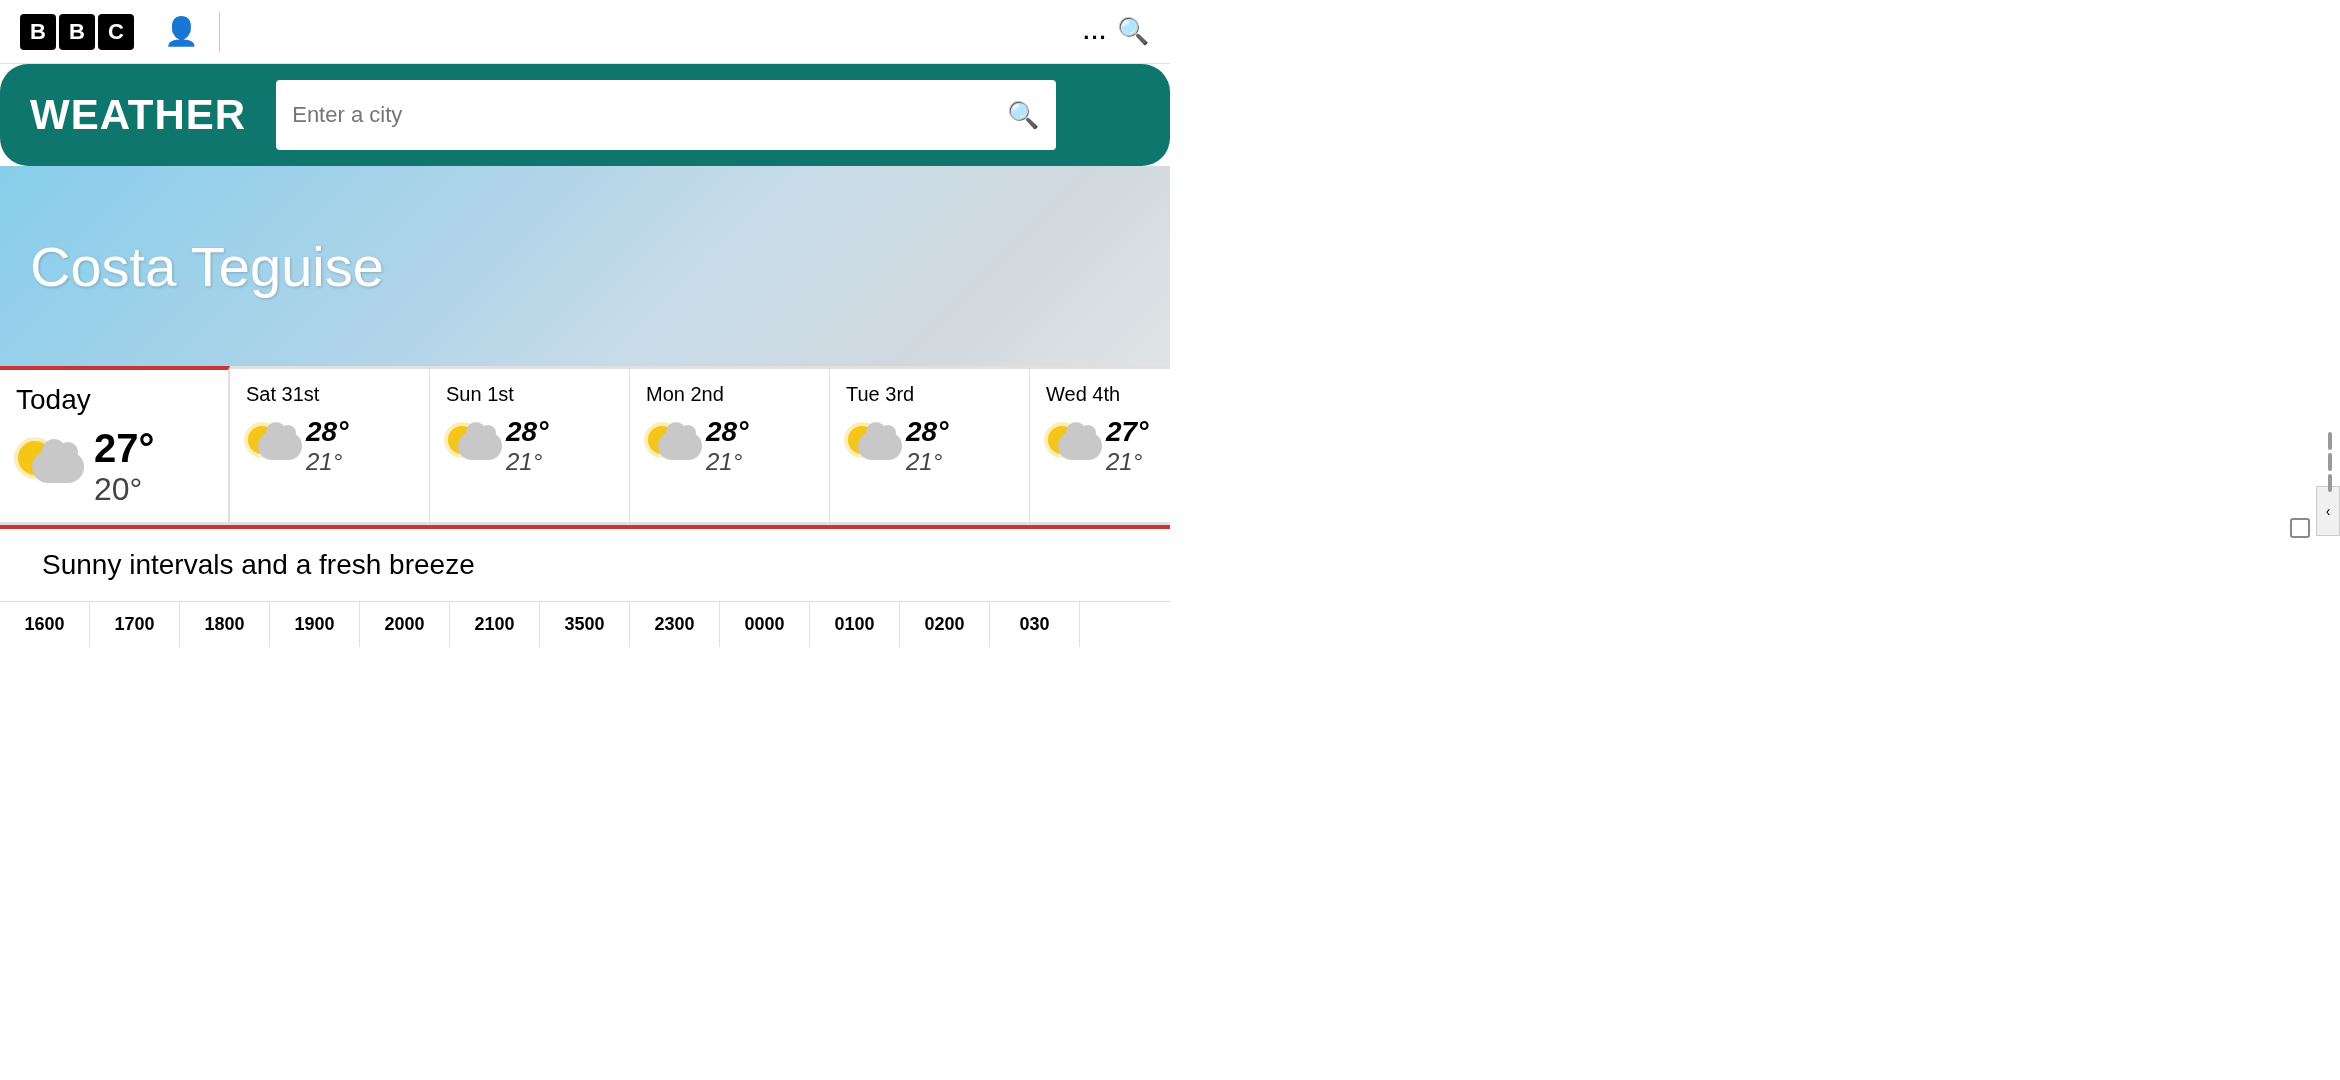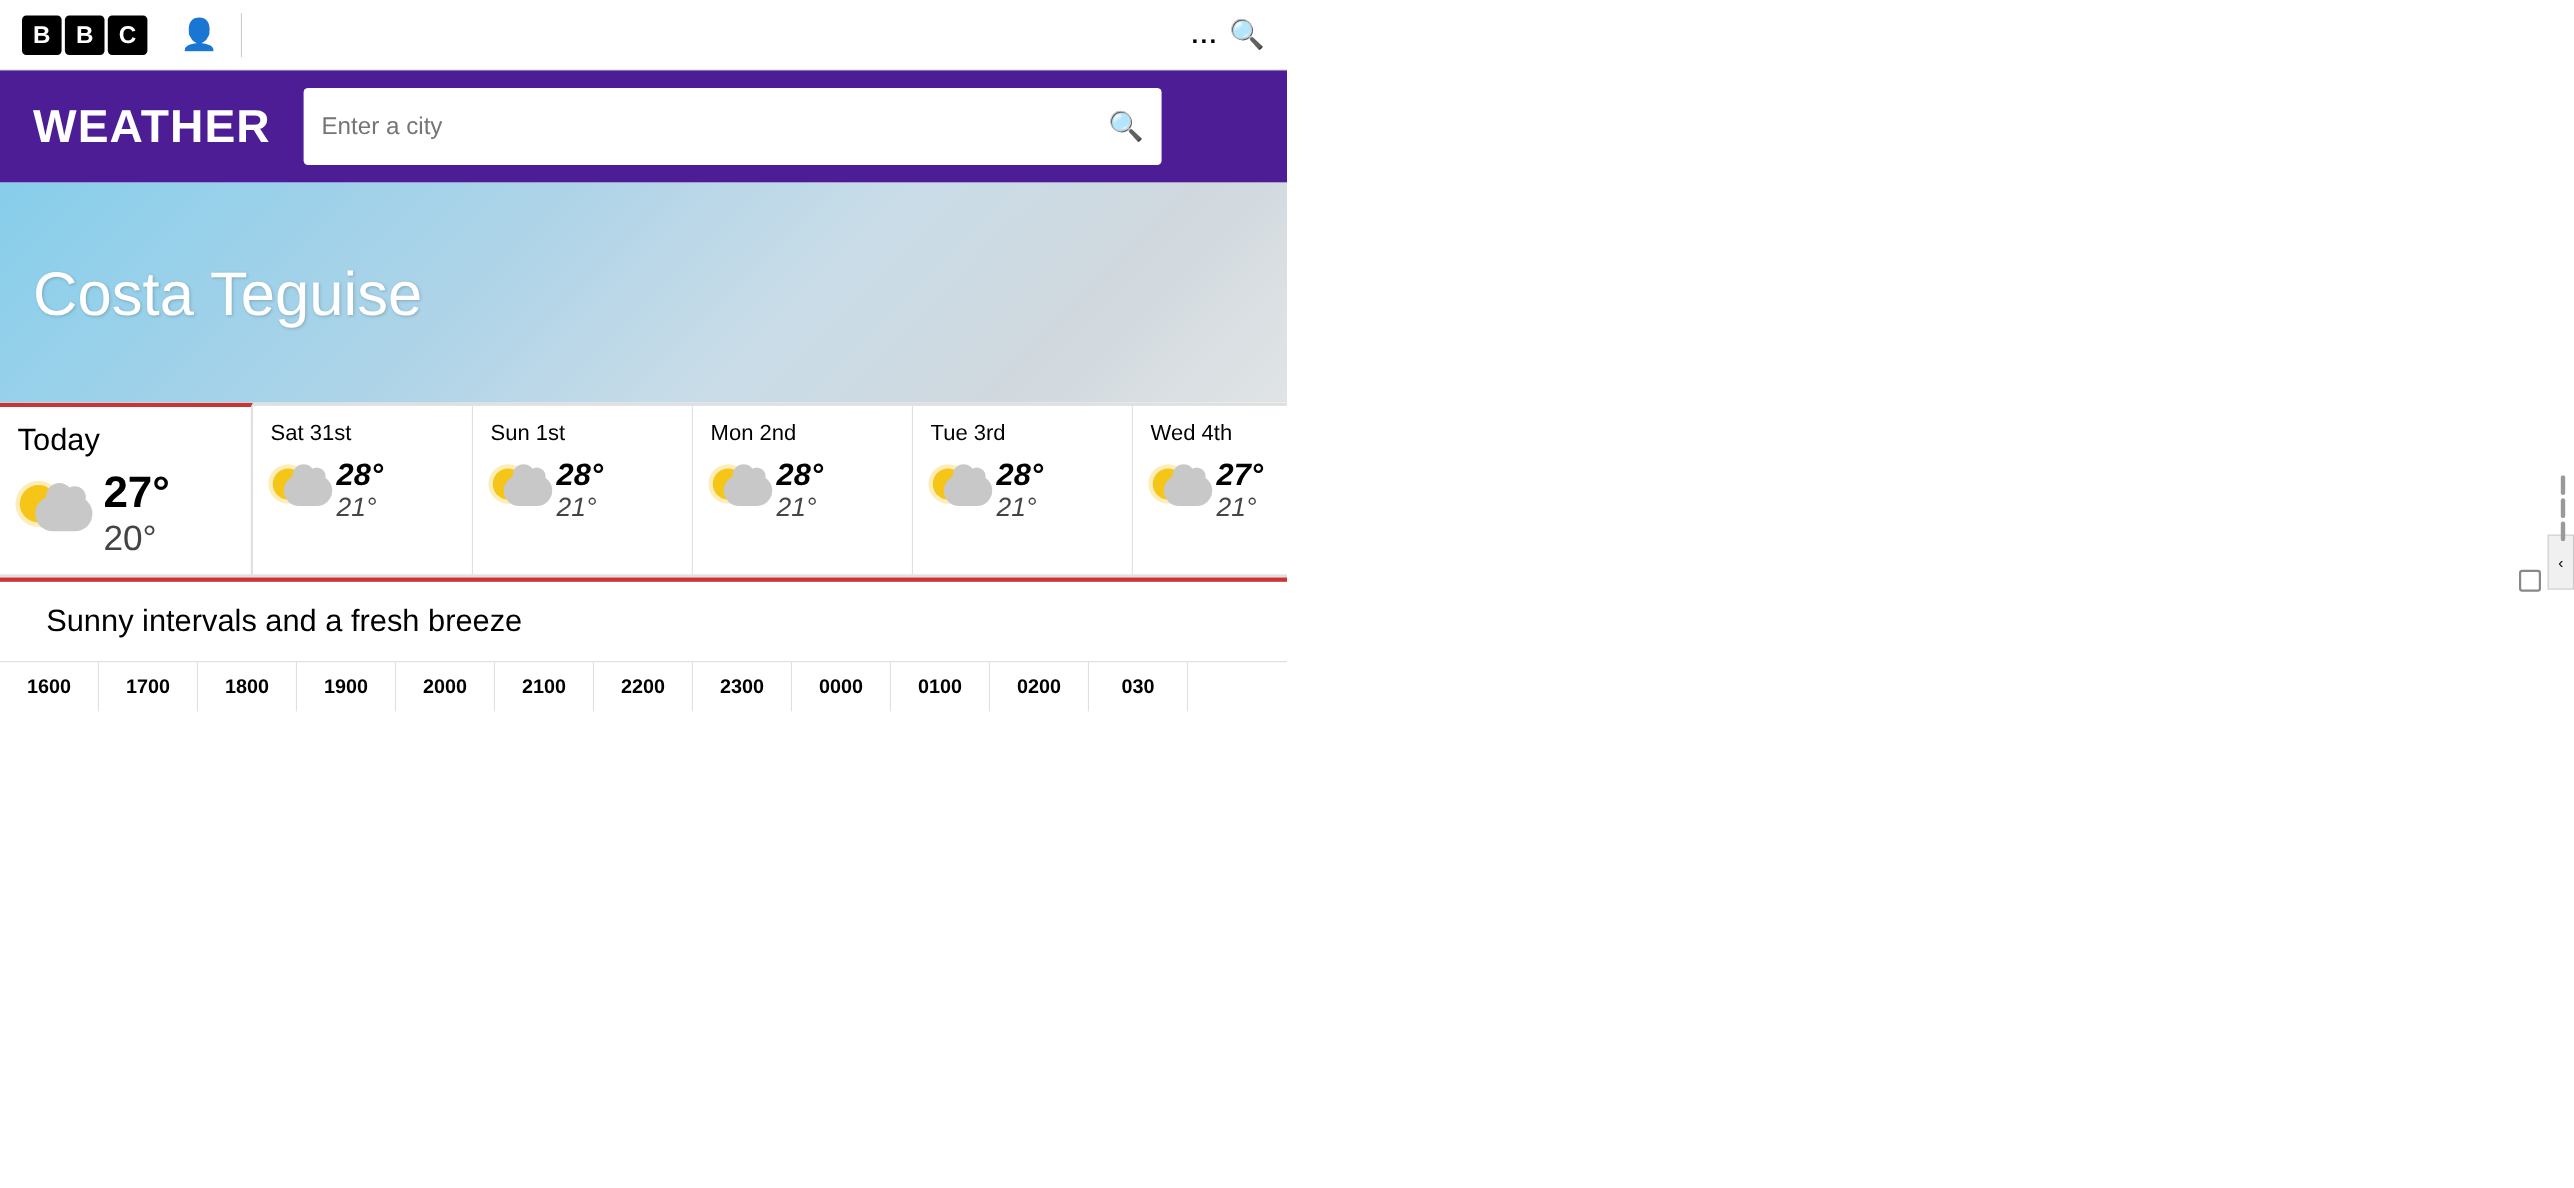--- a/index.html
+++ b/index.html
@@ -74,26 +74,27 @@
     .nav-search {
       font-size: 26px;
       color: #000;
       cursor: pointer;
       margin-left: 10px;
     }
     .nav-spacer { flex: 1; }
 
     
     .weather-header {
-      background: #4c1d95;
+      background: #0f766e;
       display: flex;
       align-items: center;
       padding: 16px 30px;
       gap: 30px;
       min-height: 80px;
+      border-radius: 28px;
     }
     .weather-title {
       color: #fff;
       font-size: 42px;
       font-weight: 900;
       letter-spacing: 1px;
     }
     .search-box {
       display: flex;
       align-items: center;
@@ -472,21 +473,21 @@
 
 <div class="weather-description">Sunny intervals and a fresh breeze</div>
 
 <div class="hourly-row">
   <div class="hourly-cell">1600</div>
   <div class="hourly-cell">1700</div>
   <div class="hourly-cell">1800</div>
   <div class="hourly-cell">1900</div>
   <div class="hourly-cell">2000</div>
   <div class="hourly-cell">2100</div>
-  <div class="hourly-cell">2200</div>
+  <div class="hourly-cell">3500</div>
   <div class="hourly-cell">2300</div>
   <div class="hourly-cell">0000</div>
   <div class="hourly-cell">0100</div>
   <div class="hourly-cell">0200</div>
   <div class="hourly-cell">030</div>
 </div>
 
 <div class="sidebar-arrow">‹</div>
 <div class="sidebar-square"></div>
 <div class="scroll-indicator">

